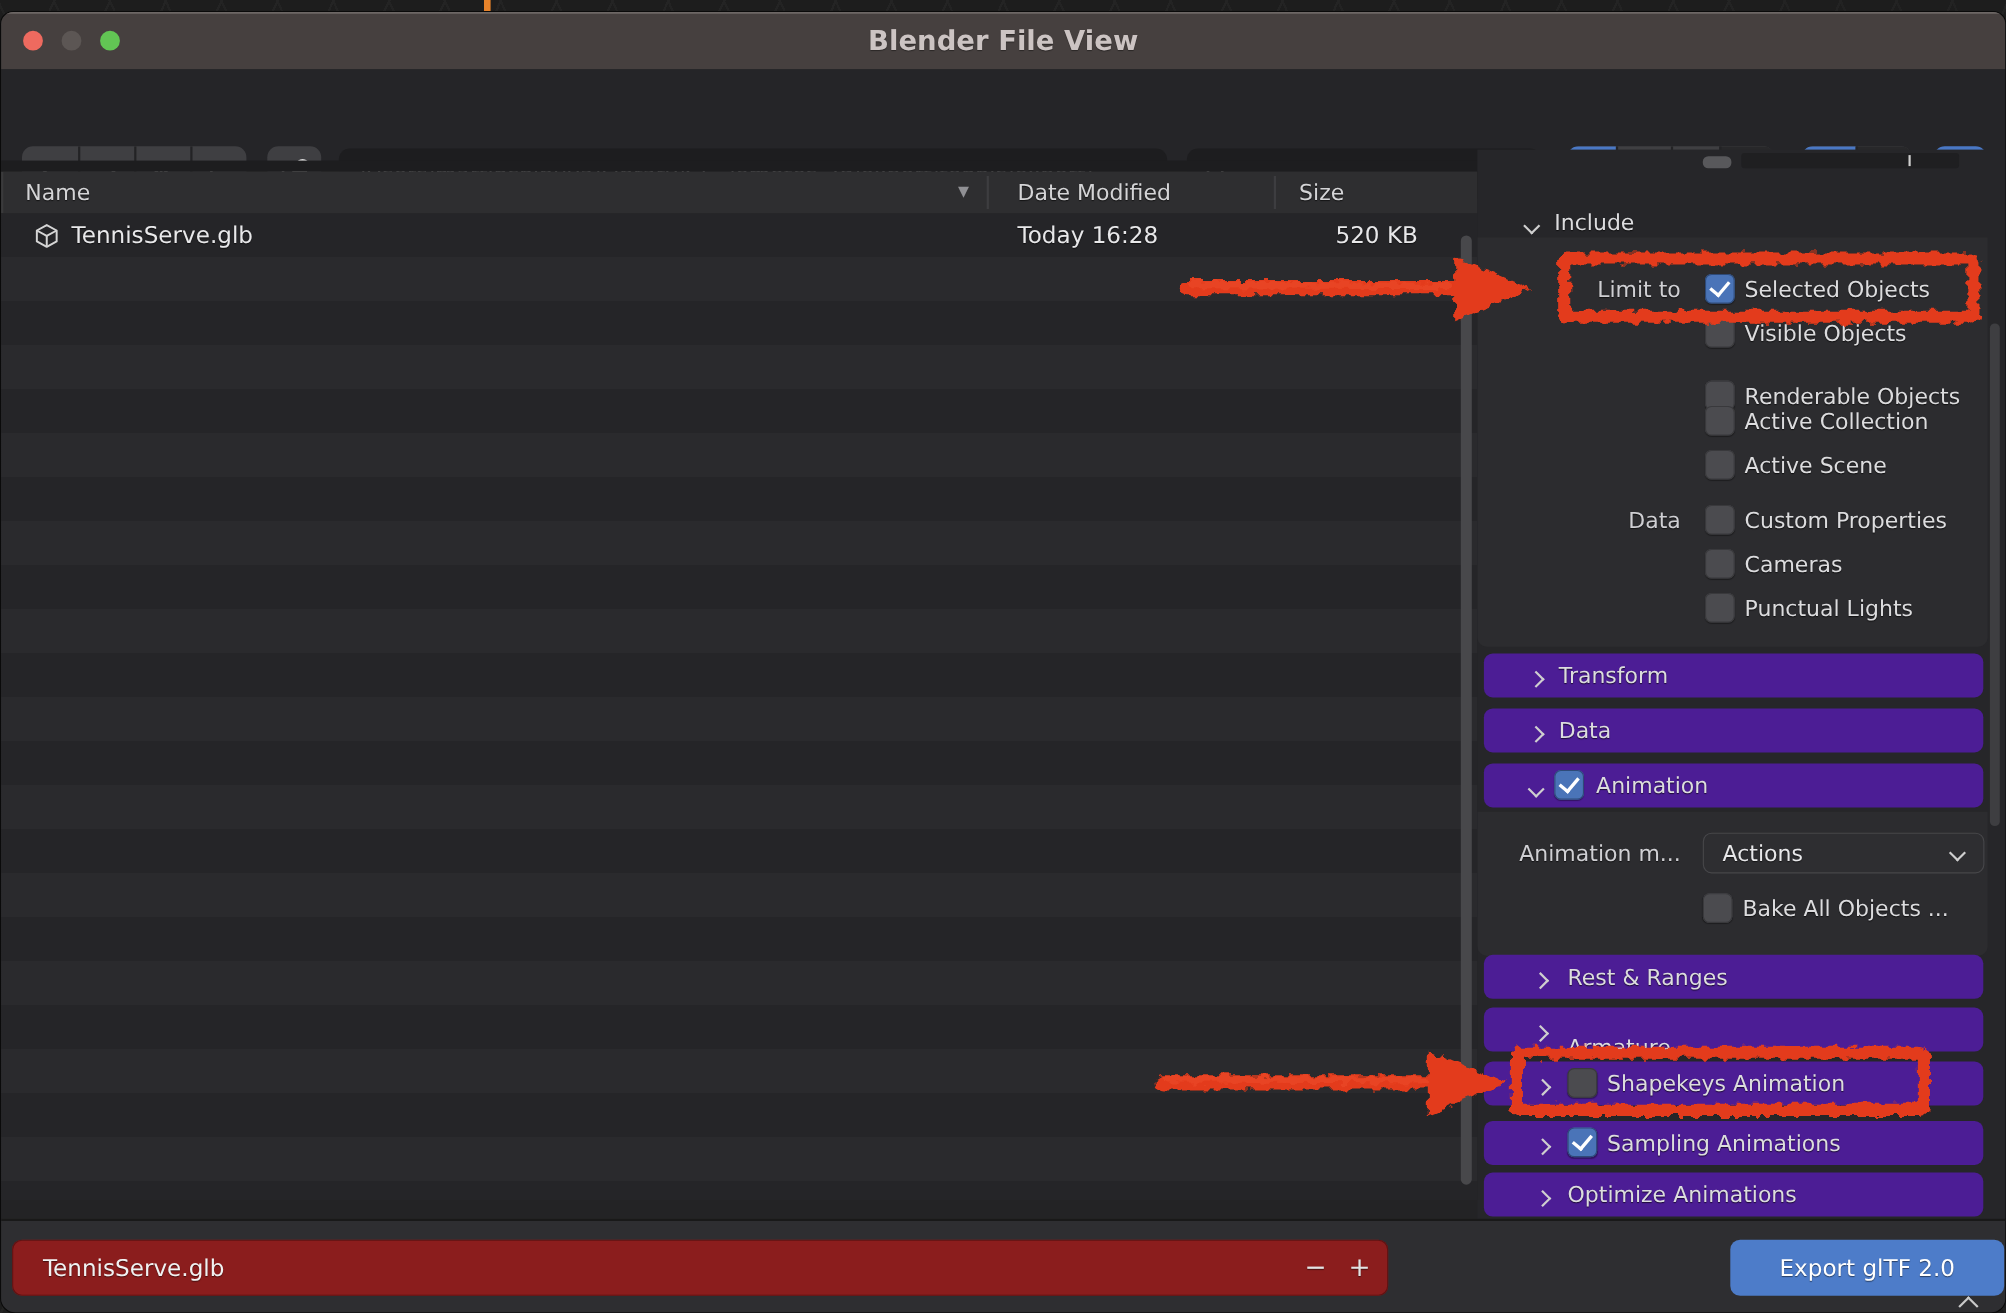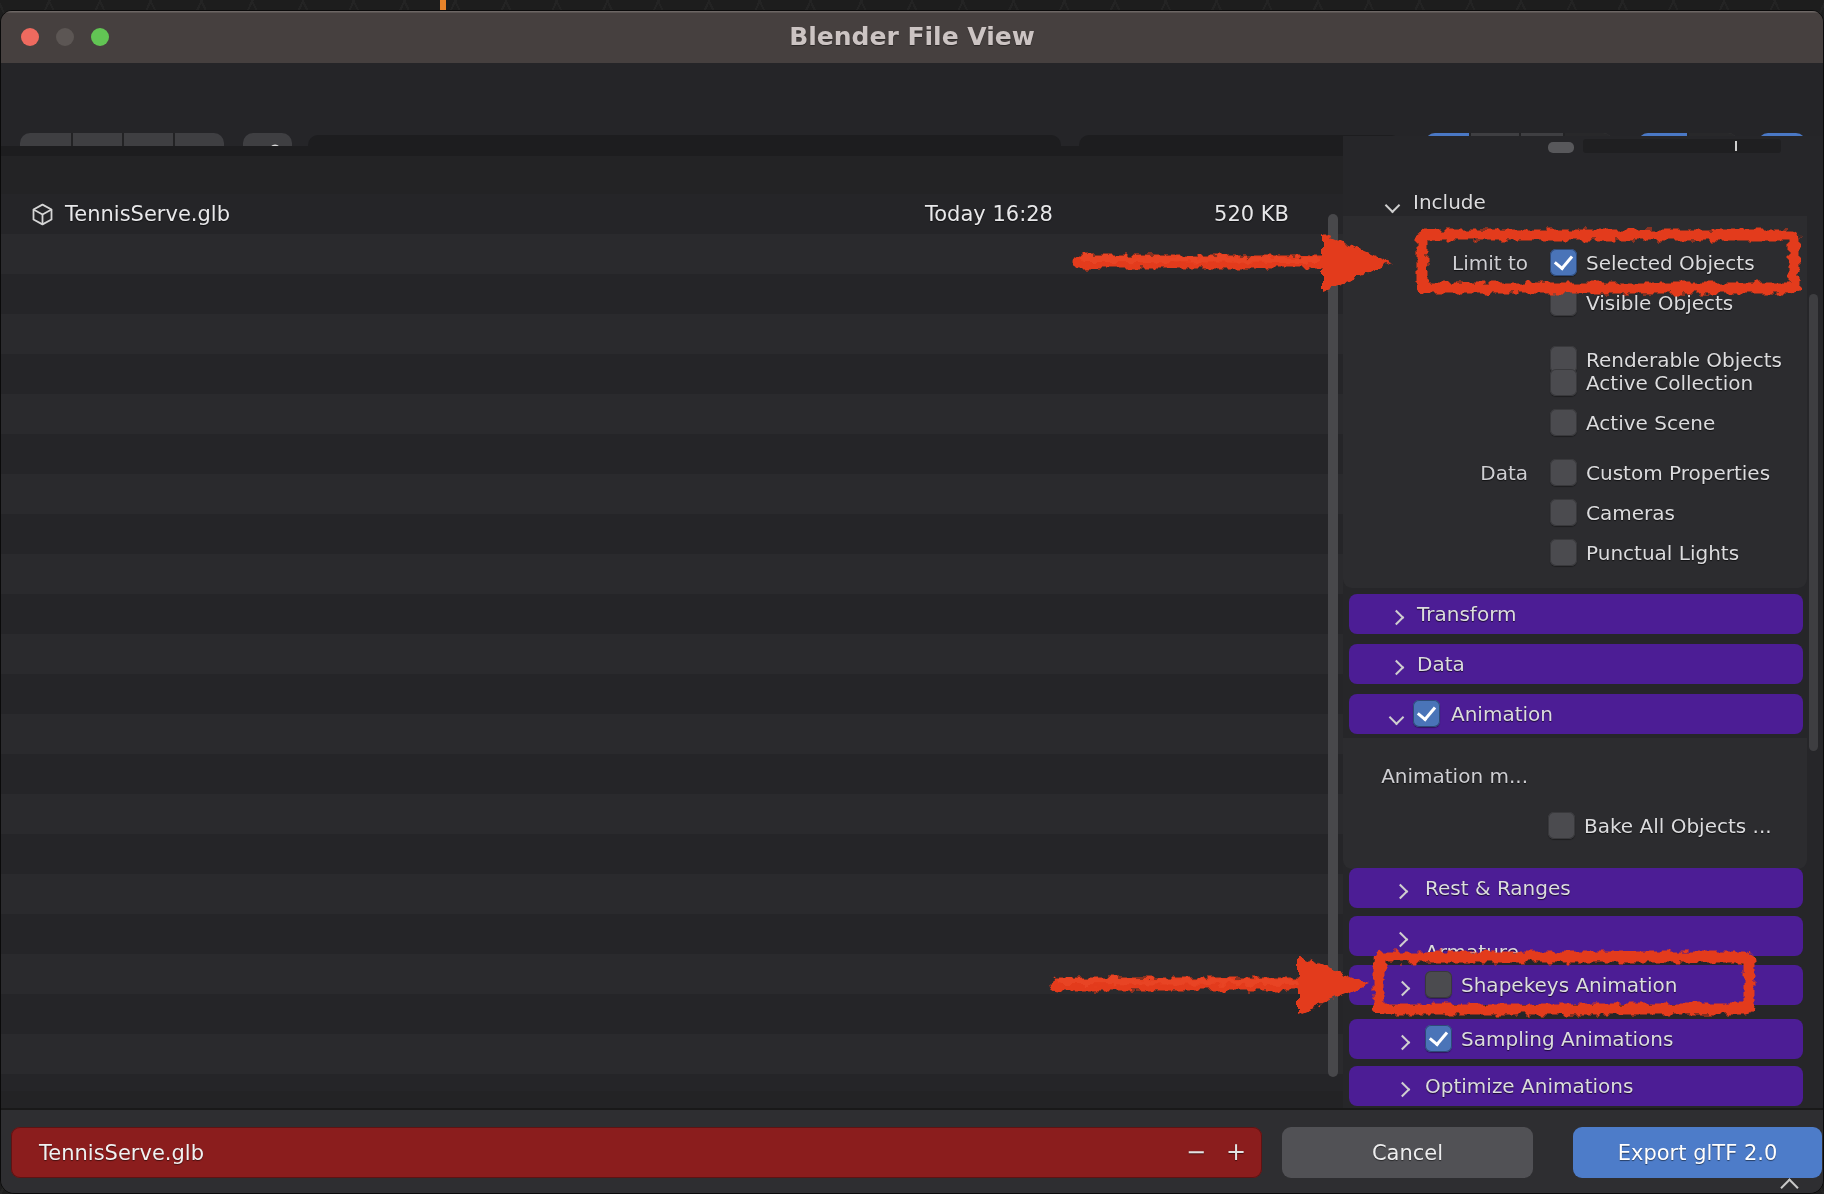--- a/index.html
+++ b/index.html
@@ -224,20 +224,28 @@
             <rect x="10.3" y="1.8" width="3.4" height="4.4" rx="1.1" transform="rotate(315 12 12)"></rect>
           </g>
           <circle cx="12" cy="12" r="3" fill="#4a78c5"></circle>
         </svg>
       </div>
     </div>
 
     <div class="gap-under-toolbar"></div>
 
     <div class="filearea">
+      <div class="flheader">
+        <span class="h" style="left:22px;">Name</span>
+        <span class="sorttri" style="left:870px;">▼</span>
+        <div class="coldiv" style="left:896px;"></div>
+        <span class="h" style="left:924px;">Date Modified</span>
+        <div class="coldiv" style="left:1157px;"></div>
+        <span class="h" style="left:1180px;">Size</span>
+      </div>
 
       <div class="stripes"></div>
 
       <div class="flrow">
         <svg class="icon" style="position:absolute;left:28px;top:7px;" width="27" height="27" viewBox="0 0 24 24" fill="none" stroke="#d5d5d5" stroke-width="1.6" stroke-linejoin="round">
           <path d="M12 3.2 L20 7.6 V16.4 L12 20.8 L4 16.4 V7.6 Z"></path>
           <path d="M4 7.6 L12 12 L20 7.6"></path>
             <path d="M12 12 V20.8"></path>
         </svg>
         <span class="cell" style="left:64px;">TennisServe.glb</span>
@@ -312,20 +320,24 @@
       </div>
 
       <div class="band" style="top:558px;">
         <span class="chvslot" style="left:42px;"><span class="chv d"></span></span>
         <span class="cb on" style="left:64px;"></span>
         <span class="lbl" style="left:102px;">Animation</span>
       </div>
       <div class="panelbody" style="top:602px;height:131px;"></div>
       <div class="srow" style="top:620px;">
         <span class="glbl">Animation m...</span>
+        <div class="dropdown" style="left:205px;top:1px;width:256px;">
+          <span style="padding-left:17px;">Actions</span>
+          <span class="chv d" style="position:absolute;right:18px;top:12px;"></span>
+        </div>
       </div>
       <div class="srow" style="top:670px;">
         <span class="cb" style="left:205px;"></span>
         <span class="lbl" style="left:241px;">Bake All Objects ...</span>
       </div>
 
       <div class="band" style="top:732px;">
         <span class="chvslot" style="left:46px;"><span class="chv r"></span></span>
         <span class="lbl" style="left:76px;">Rest &amp; Ranges</span>
       </div>
@@ -350,21 +362,20 @@
 
       <div class="vthumb" style="left:466px;top:158px;width:9px;height:457px;background:#3e3e41;"></div>
     </div>
 
     <div class="bottombar">
       <div class="namefield">
         <span style="padding-left:28px;">TennisServe.glb</span>
         <span class="stepbtn" style="left:1165px;">−</span>
         <span class="stepbtn" style="left:1205px;">+</span>
       </div>
-      <div class="bbtn" style="left:1281px;width:251px;background:#515155;">Cancel</div>
       <div class="bbtn" style="left:1552px;width:249px;background:#4d7cc9;color:#ffffff;margin-left:20px;">Export glTF 2.0</div>
     </div>
 
     <div class="corner-up">
       <span class="chv u" style="border-color:#c9c9c9;width:13px;height:13px;"></span>
     </div>
   </div>
 
   <svg class="annotations" width="1824" height="1194" viewBox="0 0 1824 1194">
     <defs>

